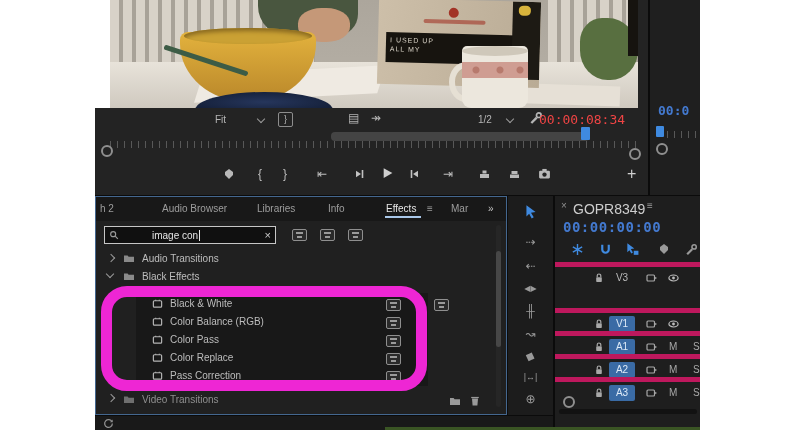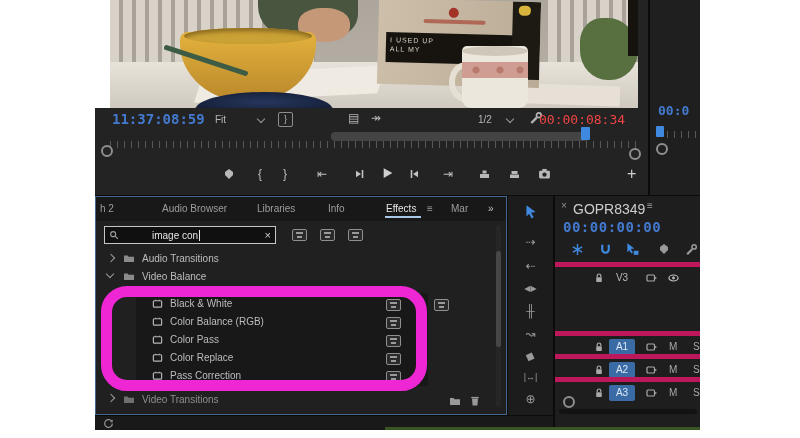--- a/index.html
+++ b/index.html
@@ -79,21 +79,20 @@
           <div class="abs" style="left:0;top:0;width:66px;height:10px;background:#cfc8ba;border-radius:50%;"></div>
           <div class="abs" style="left:0;top:16px;width:66px;height:16px;background:#cf9d92;background-image:radial-gradient(circle 4px at 14px 8px,#b77a6d 3px,transparent 4px),radial-gradient(circle 4px at 38px 8px,#b77a6d 3px,transparent 4px),radial-gradient(circle 4px at 58px 8px,#b77a6d 3px,transparent 4px);"></div>
         </div>
       </div>
       <div class="abs" style="left:470px;top:18px;width:58px;height:62px;background:#586f40;border-radius:40% 55% 50% 50%;"></div>
       <div class="abs" style="left:52px;top:58px;width:88px;height:5px;background:#3d5c46;border-radius:3px;transform:rotate(18deg);"></div>
       <div class="abs" style="left:85px;top:92px;width:138px;height:20px;background:radial-gradient(#26365c,#101a30);border-radius:50% 50% 10% 10% / 90% 90% 10% 10%;"></div>
       <div class="abs" style="left:518px;top:0;width:10px;height:56px;background:#16130f;"></div>
     </div>
 
-    <div class="abs mono tc-blue" style="left:17px;top:111px;font-size:14px;">11:37:08:59</div>
     <div class="abs" style="left:120px;top:114px;font-size:10px;color:#b5b5b5;">Fit</div>
     <span class="abs chev" style="left:163px;top:116px;"></span>
     <div class="abs" style="left:183px;top:112px;width:13px;height:13px;border:1px solid #8d8d8d;border-radius:2px;color:#b5b5b5;font-size:9px;text-align:center;line-height:13px;">}</div>
     <div class="abs ctl-ic" style="left:253px;top:113px;font-size:12px;">▤</div>
     <div class="abs ctl-ic" style="left:276px;top:113px;font-size:12px;">↠</div>
     <div class="abs" style="left:383px;top:114px;font-size:10px;color:#b5b5b5;">1/2</div>
     <span class="abs chev" style="left:412px;top:116px;"></span>
     <svg class="abs" style="left:434px;top:111px;" width="14" height="14" viewBox="0 0 12 12">
           <circle cx="8.4" cy="3.6" r="2" stroke="#b5b5b5" stroke-width="1.4" fill="none"></circle>
           <path d="M2 10.3 6.6 5.7" stroke="#b5b5b5" stroke-width="2"></path>
@@ -185,21 +184,21 @@
     <span class="abs chev" style="left:12px;top:58px;transform:rotate(-45deg);"></span>
     <svg class="abs" style="left:27px;top:55px;" width="12" height="12" viewBox="0 0 12 12">
           <path d="M1 3.5h3.6l1 1.2H11v5.3H1z" fill="#8a8a8a"></path>
         </svg>
     <div class="abs row-label" style="left:46px;top:56px;">Audio Transitions</div>
 
     <span class="abs chev" style="left:11px;top:74px;"></span>
     <svg class="abs" style="left:27px;top:73px;" width="12" height="12" viewBox="0 0 12 12">
           <path d="M1 3.5h3.6l1 1.2H11v5.3H1z" fill="#8a8a8a"></path>
         </svg>
-    <div class="abs row-label" style="left:46px;top:74px;">Video Balance</div>
+    <div class="abs row-label" style="left:46px;top:74px;">Black Effects</div>
 
     <div class="abs" style="left:40px;top:96px;width:292px;height:93px;background:#181818;"></div>
 
     <svg class="abs" style="left:56px;top:101px;" width="11" height="11" viewBox="0 0 12 12">
           <rect x="1.5" y="3" width="9" height="7" rx="1" stroke="#b5b5b5" stroke-width="1.3" fill="none"></rect>
           <path d="M4 3V1.8M8 3V1.8" stroke="#b5b5b5" stroke-width="1.3"></path>
         </svg>
     <div class="abs row-label" style="left:74px;top:101px;">Black &amp; White</div>
     <div class="abs badge" style="left:290px;top:102px;">
           <i></i>
@@ -317,20 +316,35 @@
       <div class="trk-label" style="left:54px;">V3</div>
       <svg class="abs" style="left:90px;top:5px;" width="13" height="12" viewBox="0 0 12 12">
             <rect x="1.5" y="3" width="7.5" height="6" rx="1" stroke="#a8a8a8" stroke-width="1.2" fill="none"></rect>
             <path d="M9.5 5l2.2 1-2.2 1z" fill="#a8a8a8"></path>
           </svg>
       <svg class="abs" style="left:112px;top:5px;" width="13" height="12" viewBox="0 0 12 12">
             <ellipse cx="6" cy="6" rx="4.6" ry="3" stroke="#bdbdbd" stroke-width="1.2" fill="none"></ellipse>
             <circle cx="6" cy="6" r="1.4" fill="#bdbdbd"></circle>
           </svg>
     </div>
+    <div class="trk" style="top:112px;">
+      <svg class="abs" style="left:38px;top:5px;" width="12" height="12" viewBox="0 0 12 12">
+            <rect x="3.2" y="5.2" width="5.6" height="4.8" rx="0.8" fill="#a8a8a8"></rect>
+            <path d="M4.2 5.2V3.8a1.8 1.8 0 0 1 3.6 0v1.4" stroke="#a8a8a8" stroke-width="1.2" fill="none"></path>
+          </svg>
+      <div class="trk-label target" style="left:54px;">V1</div>
+      <svg class="abs" style="left:90px;top:5px;" width="13" height="12" viewBox="0 0 12 12">
+            <rect x="1.5" y="3" width="7.5" height="6" rx="1" stroke="#a8a8a8" stroke-width="1.2" fill="none"></rect>
+            <path d="M9.5 5l2.2 1-2.2 1z" fill="#a8a8a8"></path>
+          </svg>
+      <svg class="abs" style="left:112px;top:5px;" width="13" height="12" viewBox="0 0 12 12">
+            <ellipse cx="6" cy="6" rx="4.6" ry="3" stroke="#bdbdbd" stroke-width="1.2" fill="none"></ellipse>
+            <circle cx="6" cy="6" r="1.4" fill="#bdbdbd"></circle>
+          </svg>
+    </div>
     <div class="trk" style="top:135px;">
       <svg class="abs" style="left:38px;top:5px;" width="12" height="12" viewBox="0 0 12 12">
             <rect x="3.2" y="5.2" width="5.6" height="4.8" rx="0.8" fill="#a8a8a8"></rect>
             <path d="M4.2 5.2V3.8a1.8 1.8 0 0 1 3.6 0v1.4" stroke="#a8a8a8" stroke-width="1.2" fill="none"></path>
           </svg>
       <div class="trk-label target" style="left:54px;">A1</div>
       <svg class="abs" style="left:90px;top:5px;" width="13" height="12" viewBox="0 0 12 12">
             <rect x="1.5" y="3" width="7.5" height="6" rx="1" stroke="#a8a8a8" stroke-width="1.2" fill="none"></rect>
             <path d="M9.5 5l2.2 1-2.2 1z" fill="#a8a8a8"></path>
           </svg>

